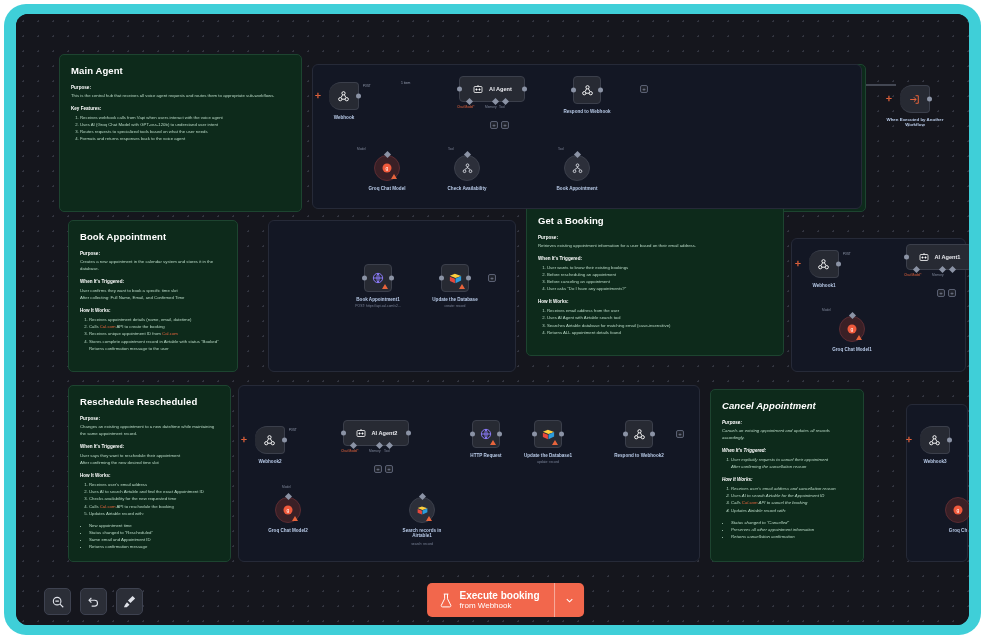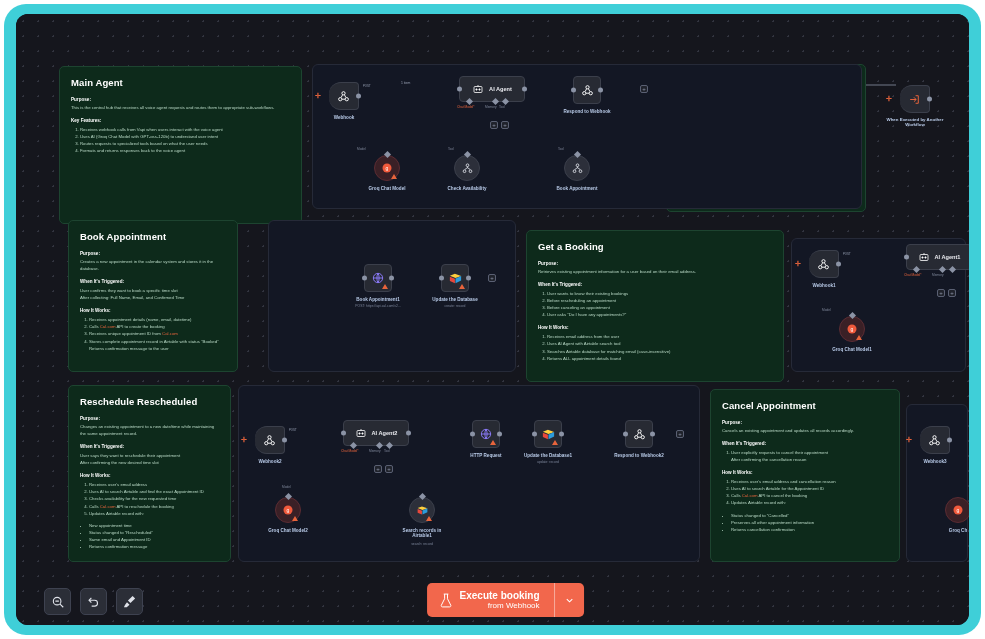--- a/index.html
+++ b/index.html
@@ -227,21 +227,21 @@
     height: 34px;
   }
   #execute-main {
     display: flex;
     align-items: center;
     gap: 7px;
     padding: 0 14px 0 12px;
     color: #ffffff;
   }
   #execute-main .txt-main { font-size: 10px; font-weight: bold; line-height: 11px; }
-  #execute-main .txt-sub { font-size: 8px; line-height: 10px; text-align: right; }
+  #execute-main .txt-sub { font-size: 8px; line-height: 10px; }
   #execute-caret {
     width: 30px;
     border-left: 1px solid rgba(255,255,255,.45);
     display: flex; align-items: center; justify-content: center;
     color: #fff; font-size: 9px;
   }
 </style>
 </head>
 <body>
 
@@ -272,21 +272,21 @@
 
         <line x1="270" y1="400" x2="315" y2="400" stroke="#7d8495" stroke-width="0.9"></line>
         <line x1="385" y1="400" x2="425" y2="400" stroke="#7d8495" stroke-width="0.9"></line>
         <line x1="458" y1="400" x2="485" y2="400" stroke="#7d8495" stroke-width="0.9"></line>
         <line x1="518" y1="400" x2="548" y2="400" stroke="#7d8495" stroke-width="0.9"></line>
         <line x1="580" y1="400" x2="608" y2="400" stroke="#7d8495" stroke-width="0.9"></line>
         <path d="M322,416 C305,440 280,450 248,462" stroke="#8b93a5" stroke-width="0.8" fill="none" stroke-dasharray="2.5,2"></path>
         <path d="M360,416 C368,440 375,450 382,462" stroke="#8b93a5" stroke-width="0.8" fill="none" stroke-dasharray="2.5,2"></path>
       </svg>
 
-      <div class="sticky" style="left:43px; top:40px; width:243px; height:158px;margin-top:12px;">
+      <div class="sticky" style="left:43px; top:40px; width:243px; height:158px;">
         <h2>Main Agent</h2>
         <div class="lbl">Purpose:</div>
         <p>This is the central hub that receives all voice agent requests and routes them to appropriate sub-workflows.</p>
         <div class="lbl">Key Features:</div>
         <ol>
           <li>Receives webhook calls from Vapi when users interact with the voice agent</li>
           <li>Uses AI (Groq Chat Model with GPT-oss-120b) to understand user intent</li>
           <li>Routes requests to specialized tools based on what the user needs</li>
           <li>Formats and returns responses back to the voice agent</li>
         </ol>
@@ -321,21 +321,21 @@
         <div class="lbl">How It Works:</div>
         <ol>
           <li>Receives appointment details (name, email, datetime)</li>
           <li>Calls <span class="hl">Cal.com</span> API to create the booking</li>
           <li>Receives unique appointment ID from <span class="hl">Cal.com</span></li>
           <li>Stores complete appointment record in Airtable with status "Booked"</li>
         </ol>
         <div class="sub">Returns confirmation message to the user</div>
       </div>
 
-      <div class="sticky" style="left:510px; top:216px; width:258px; height:152px;">
+      <div class="sticky" style="left:510px; top:190px; width:258px; height:152px;">
         <h2>Get a Booking</h2>
         <div class="lbl">Purpose:</div>
         <p>Retrieves existing appointment information for a user based on their email address.</p>
         <div class="lbl">When It's Triggered:</div>
         <ol>
           <li>User wants to know their existing bookings</li>
           <li>Before rescheduling an appointment</li>
           <li>Before canceling an appointment</li>
           <li>User asks "Do I have any appointments?"</li>
         </ol>
@@ -364,21 +364,21 @@
           <li>Updates Airtable record with:</li>
         </ol>
         <ul style="margin-top:5px;">
           <li>New appointment time</li>
           <li>Status changed to "Rescheduled"</li>
           <li>Same email and Appointment ID</li>
           <li>Returns confirmation message</li>
         </ul>
       </div>
 
-      <div class="sticky" style="left:694px; top:375px; width:190px; height:173px;">
+      <div class="sticky" style="left:694px; top:375px; width:154px; height:173px;font-style:italic;">
         <h2>Cancel Appointment</h2>
         <div class="lbl">Purpose:</div>
         <p>Cancels an existing appointment and updates all records accordingly.</p>
         <div class="lbl">When It's Triggered:</div>
         <ol>
           <li>User explicitly requests to cancel their appointment</li>
         </ol>
         <div class="sub">After confirming the cancellation reason</div>
         <div class="lbl">How It Works:</div>
         <ol>

